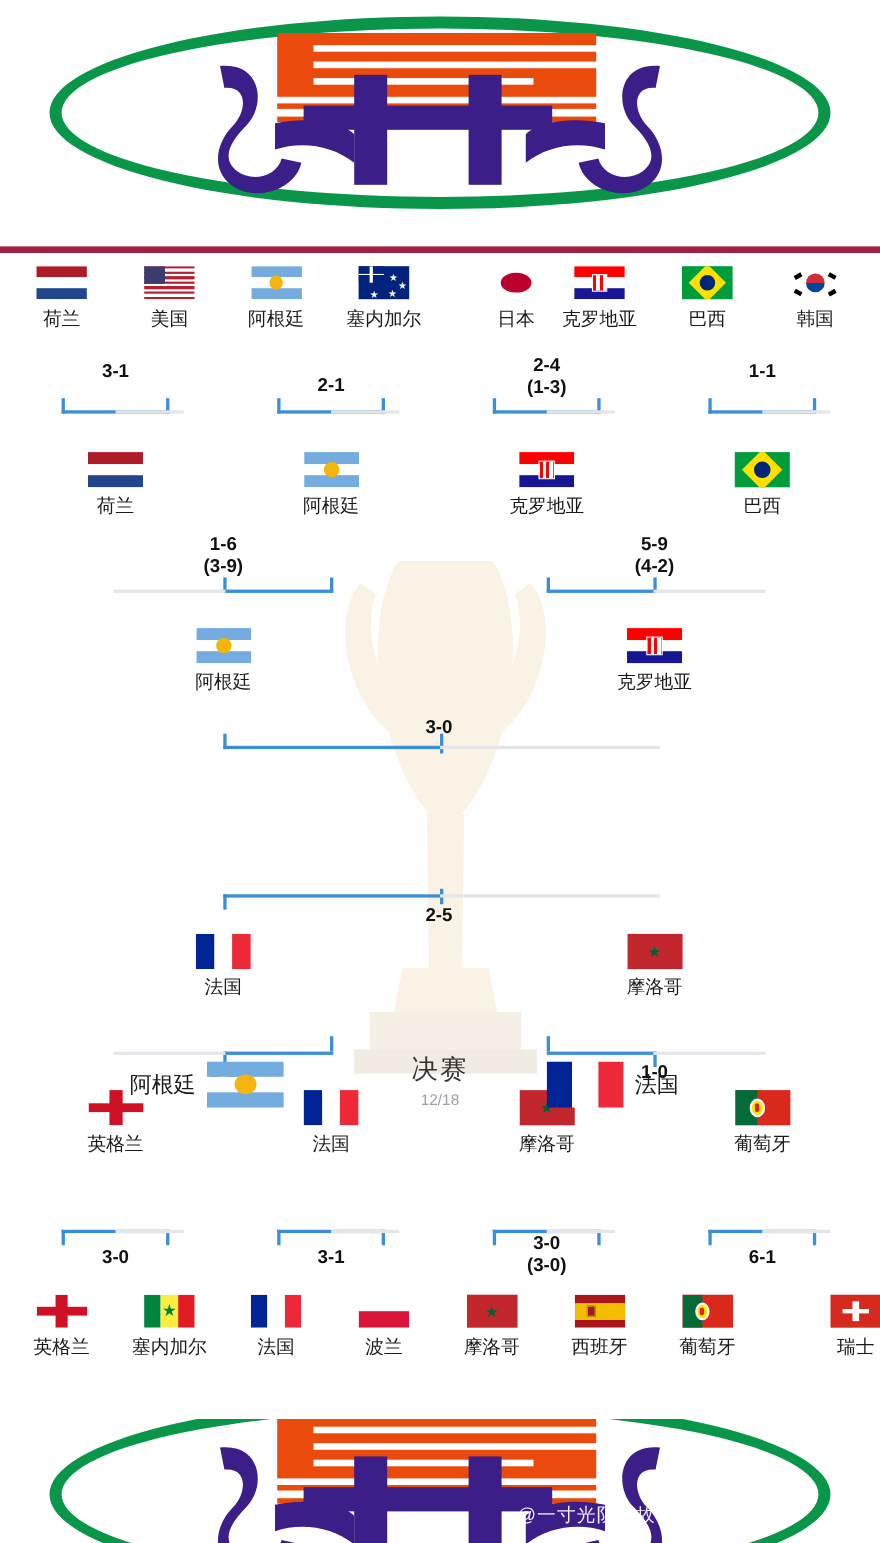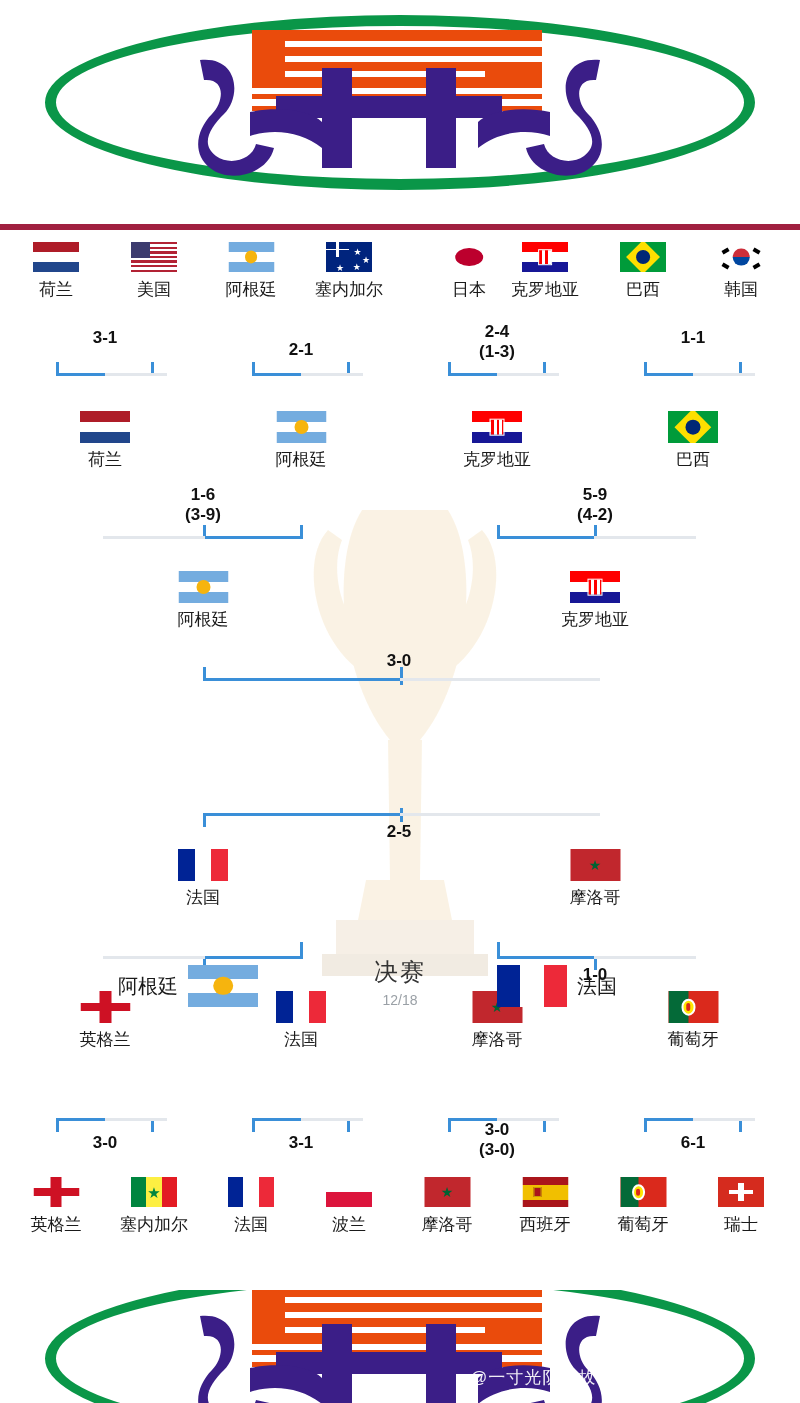--- a/index.html
+++ b/index.html
@@ -744,21 +744,21 @@
   <div class="node" style="left:643px; top:945px;">
     <div class="flag-wrap">
       <span class="flag f-sm fl-pt">
         <span class="green"></span>
           <span class="shield"></span>
       </span>
     </div>
     <div class="team-label">葡萄牙</div>
   </div>
 
-  <div class="node" style="left:741px; top:945px;">
+  <div class="node" style="left:778px; top:945px;">
     <div class="flag-wrap">
       <span class="flag f-sm fl-ch">
         <span class="cr-h"></span>
           <span class="cr-v"></span>
       </span>
     </div>
     <div class="team-label">瑞士</div>
   </div>
 
 </div>

